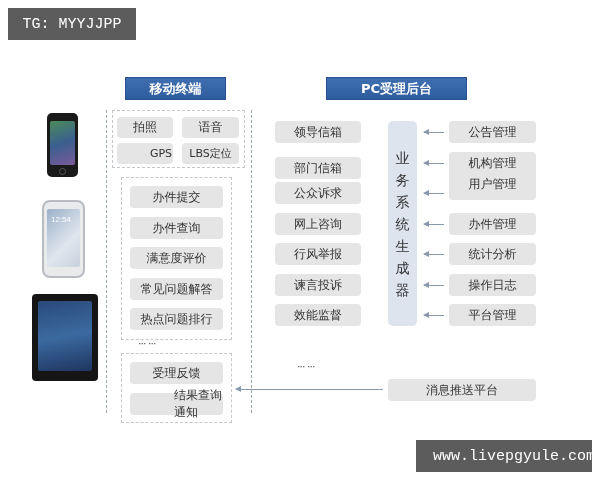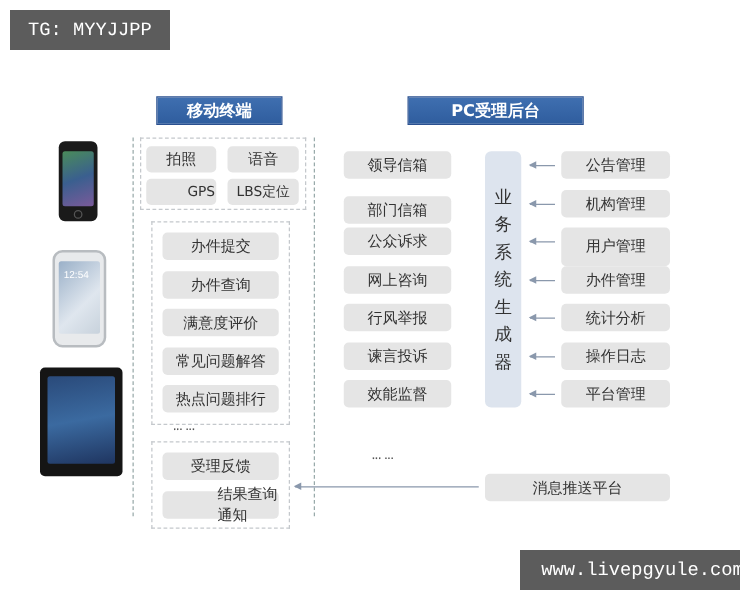--- a/index.html
+++ b/index.html
@@ -104,20 +104,20 @@
 <div class="arrow" style="left:424px; top:132px; width:20px;"></div>
 <div class="arrow" style="left:424px; top:163px; width:20px;"></div>
 <div class="arrow" style="left:424px; top:193px; width:20px;"></div>
 <div class="arrow" style="left:424px; top:224px; width:20px;"></div>
 <div class="arrow" style="left:424px; top:254px; width:20px;"></div>
 <div class="arrow" style="left:424px; top:285px; width:20px;"></div>
 <div class="arrow" style="left:424px; top:315px; width:20px;"></div>
 
 <div class="pill" style="left:449px; top:121px; width:87px; height:22px;">公告管理</div>
 <div class="pill" style="left:449px; top:152px; width:87px; height:22px;">机构管理</div>
-<div class="pill" style="left:449px; top:182px; width:87px; height:31px;">用户管理</div>
+<div class="pill" style="left:449px; top:169px; width:87px; height:31px;">用户管理</div>
 <div class="pill" style="left:449px; top:213px; width:87px; height:22px;">办件管理</div>
 <div class="pill" style="left:449px; top:243px; width:87px; height:22px;">统计分析</div>
 <div class="pill" style="left:449px; top:274px; width:87px; height:22px;">操作日志</div>
 <div class="pill" style="left:449px; top:304px; width:87px; height:22px;">平台管理</div>
 
 <div class="pill" style="left:388px; top:379px; width:148px; height:22px;">消息推送平台</div>
 <div class="arrow" style="left:236px; top:389px; width:147px;"></div>
 
 </body></html>

